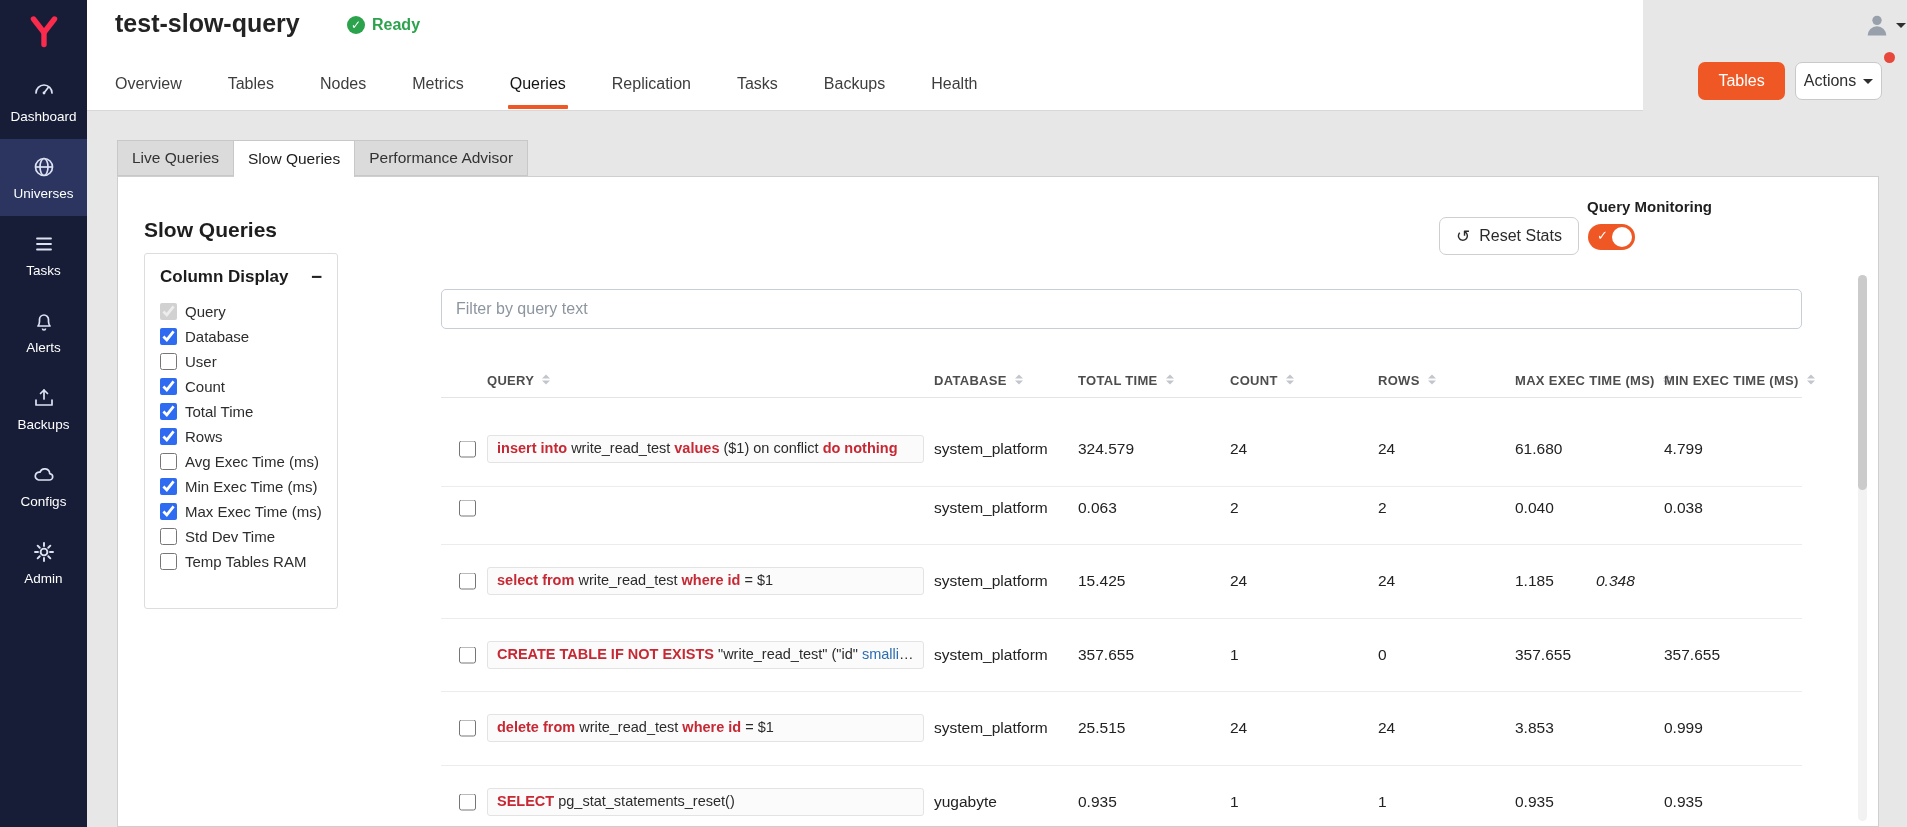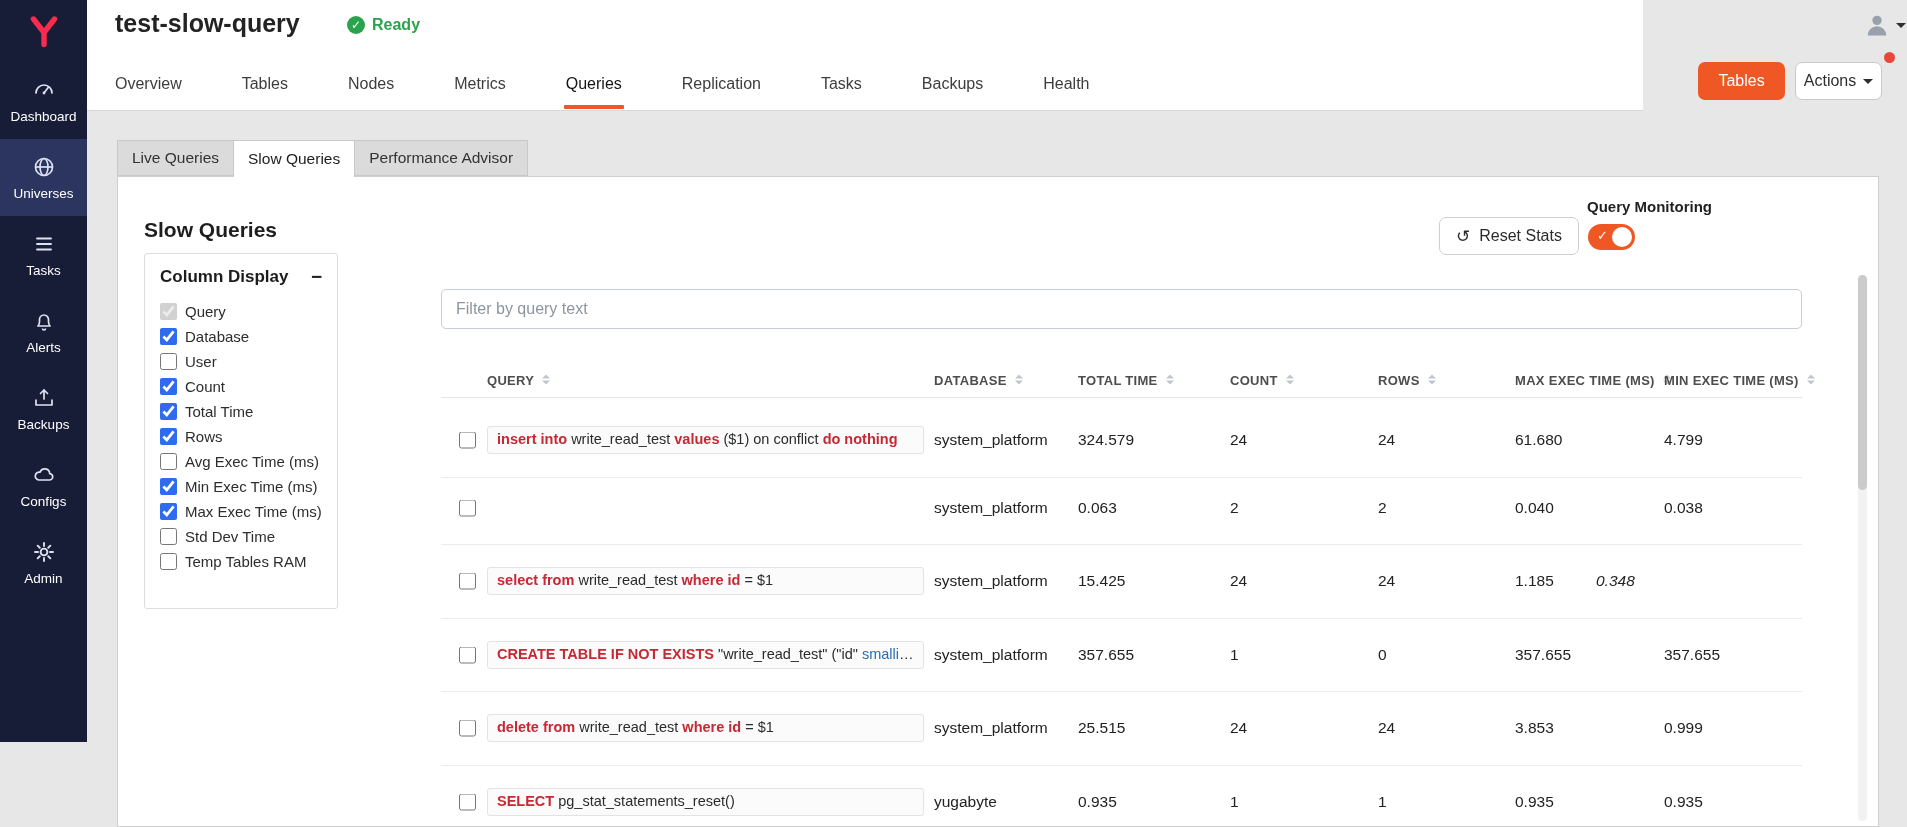--- a/index.html
+++ b/index.html
@@ -8,36 +8,36 @@
     --sidebar-active:#2b3560;
     --ready-green:#2ba24c;
     --kw-red:#c62834;
     --ty-blue:#2b6db0;
   }
   *{box-sizing:border-box}
   body{margin:0;background:#e7e7e7;font-family:"Liberation Sans","DejaVu Sans",sans-serif;}
   .app{position:relative;width:1907px;height:827px;overflow:hidden;background:#e7e7e7}
 
   
-  .sidebar{position:absolute;left:0;top:0;width:87px;height:742px;background:var(--sidebar-bg)}
+  .sidebar{position:absolute;left:0;top:0;width:87px;height:827px;background:var(--sidebar-bg)}
   .logo-wrap{height:62px;display:flex;align-items:center;justify-content:center}
   .side-nav{display:flex;flex-direction:column}
   .side-item{height:77px;display:flex;flex-direction:column;align-items:center;justify-content:center;gap:7px;cursor:pointer}
   .side-item.active{background:var(--sidebar-active)}
   .side-icon{color:#dde2f2;display:block}
   .side-icon svg{width:24px;height:24px;display:block}
   .side-label{font-size:13.5px;color:#fff}
 
   
   .top-header{position:absolute;left:87px;top:0;width:1556px;height:111px;background:#fff;border-bottom:1px solid #d8d8d8}
   .uni-title{position:absolute;left:28px;top:9px;font-size:25px;font-weight:700;color:#232323}
   .ready-badge{position:absolute;left:260px;top:16px;display:flex;align-items:center;gap:7px}
   .ready-icon{width:18px;height:18px;border-radius:50%;background:var(--ready-green);color:#fff;display:flex;align-items:center;justify-content:center;font-size:12px;font-weight:700}
   .ready-text{color:var(--ready-green);font-size:16px;font-weight:700}
-  .nav-tabs-row{position:absolute;left:28px;top:56px;height:55px;display:flex;gap:60px}
+  .nav-tabs-row{position:absolute;left:28px;top:56px;height:55px;display:flex;gap:46px}
   .nav-tab{position:relative;display:flex;align-items:center;font-size:16px;color:#3d3d3d;cursor:pointer}
   .nav-tab.active{color:#141414}
   .nav-tab.active::after{content:"";position:absolute;left:-2px;right:-2px;bottom:2px;height:4px;background:var(--brand-orange);border-radius:1px}
   .connect-btn{position:absolute;left:1611px;top:62px;width:87px;height:38px;background:var(--brand-orange);color:#fff;font-size:16px;border:none;border-radius:7px;display:flex;align-items:center;justify-content:center;cursor:pointer;font-family:inherit}
   .actions-btn{position:absolute;left:1708px;top:62px;width:87px;height:38px;background:#fff;color:#2e2e2e;font-size:16px;border:1px solid #c9c9c9;border-radius:7px;display:flex;align-items:center;justify-content:center;gap:7px;cursor:pointer;font-family:inherit}
   .caret-down{width:0;height:0;border-left:5px solid transparent;border-right:5px solid transparent;border-top:5px solid #2e2e2e}
   .user-chip{position:absolute;left:1776px;top:11px;display:flex;align-items:center;gap:5px;cursor:pointer}
   .notif-dot{position:absolute;left:1884px;top:52px;width:11px;height:11px;border-radius:50%;background:#e8483c;z-index:6}
 
   
@@ -323,21 +323,21 @@
           </div>
           <div class="th" style="left: 1223px;">
             <span>MIN EXEC TIME (MS)</span>
             <span class="sort-stack">
               <span class="caret-up"></span>
               <span class="caret-dn"></span>
             </span>
           </div>
         </div>
       <div id="tbody">
-          <div class="trow" style="top: 227px;">
+          <div class="trow" style="top: 236px;">
             <input type="checkbox" class="row-check" style="">
             <div class="query-box"><span class="sql-keyword">insert into </span><span class="sql-plain">write_read_test </span><span class="sql-keyword">values </span><span class="sql-plain">($1) </span><span class="sql-plain">on conflict </span><span class="sql-keyword">do nothing</span></div>
             <div class="tcell" style="left: 493px;">system_platform</div>
             <div class="tcell" style="left: 637px;">324.579</div>
             <div class="tcell" style="left: 789px;">24</div>
             <div class="tcell" style="left: 937px;">24</div>
             <div class="tcell" style="left: 1074px;">61.680</div>
             <div class="tcell" style="left: 1223px;">4.799</div>
           </div>
           <div class="trow" style="top: 294.5px;">

